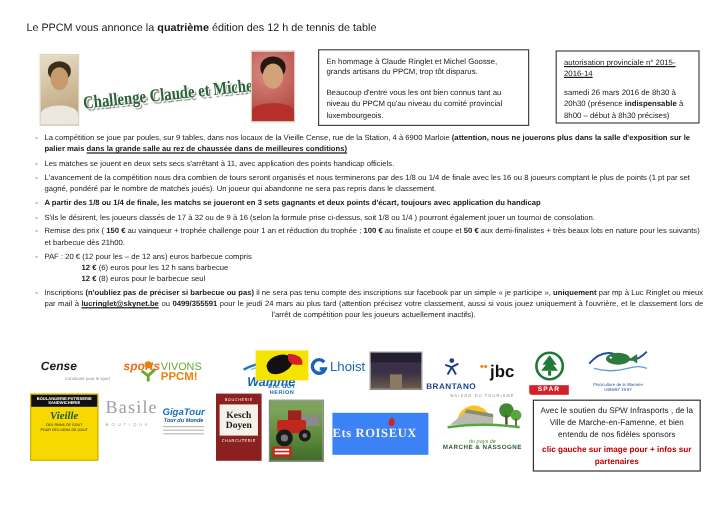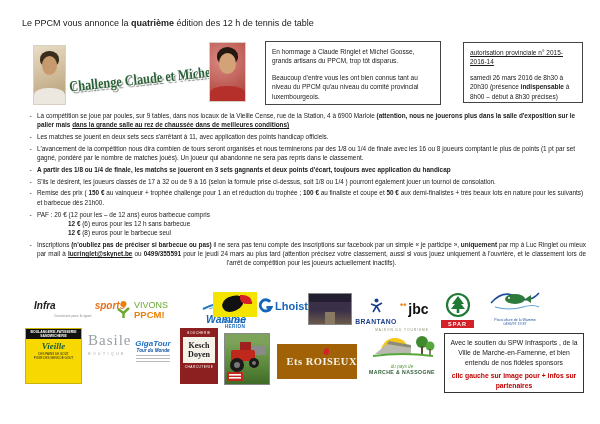--- a/index.html
+++ b/index.html
@@ -62,21 +62,21 @@
   .vivons-l2{color:#e8820c;font-weight:bold;font-size:9.5px;line-height:1;}
 
   .marche{left:196px;top:296px;width:60px;height:26px;text-align:center;}
   .marche-name{color:#1566b8;font-weight:bold;font-style:italic;font-size:10.5px;line-height:1;} 
   .herion-box{width:44px;height:25px;background:#f5e400;position:relative;margin:0 auto;}
   .herion-phone{position:absolute;left:9px;top:4px;width:22px;height:15px;background:#111;border-radius:45% 55% 50% 50%;transform:rotate(-25deg);}
   .herion-wing{position:absolute;right:5px;top:3px;width:12px;height:9px;background:#d42027;border-radius:0 80% 0 60%;}
   .herion-name{color:#1566b8;font-weight:bold;font-size:4.6px;text-align:center;margin-top:2px;letter-spacing:.4px;}
 
   .lhoist{left:258px;top:298px;display:flex;align-items:center;gap:2px;}
-  .lhoist-name{color:#1566b8;font-weight:bold;font-size:11px;}
+  .lhoist-name{color:#1566b8;font-weight:normal;font-size:11px;}
 
   .building{left:308px;top:293px;width:42px;height:30px;background:linear-gradient(#3a3148 55%,#6b5a4a);border:1px solid #888;}
   .building-roof{position:absolute;left:0;top:0;width:100%;height:8px;background:#241f30;}
   .building-door{position:absolute;left:16px;bottom:0;width:10px;height:12px;background:#8a7a64;}
 
   .brantano{left:352px;top:298px;width:48px;text-align:center;}
   .brantano-name{color:#1b3f8f;font-weight:bold;font-size:6.8px;letter-spacing:.4px;}
 
   .jbc{left:400px;top:303px;display:flex;align-items:flex-start;gap:2px;}
   .jbc-dots{color:#e8820c;font-weight:bold;font-size:9px;line-height:.6;}
@@ -106,21 +106,21 @@
   .giga-lines div{height:1px;background:#bbb;margin-bottom:2px;}
 
   .kesch{left:180px;top:328px;width:38px;height:56px;background:#8c1f1f;padding:3px;box-sizing:border-box;}
   .kesch-top{color:#fff;font-size:3.2px;text-align:center;letter-spacing:.5px;}
   .kesch-mid{background:#f5f2ea;text-align:center;padding:4px 0;margin:2px 0;}
   .kesch-name{font-family:"Liberation Serif",serif;font-weight:bold;font-size:8px;color:#1a1a1a;line-height:1.15;}
   .kesch-bot{color:#fff;font-size:3.2px;text-align:center;letter-spacing:.5px;}
 
   .tractor{left:224px;top:333px;width:44px;height:50px;background:linear-gradient(#7da35a 15%,#5d8a3c 60%,#3f6b28);border:1px solid #888;}
 
-  .roiseux{left:277px;top:344px;width:80px;height:35px;background:#a16207;display:flex;align-items:center;justify-content:flex-end;position:relative;}
+  .roiseux{left:277px;top:344px;width:80px;height:35px;background:#3b82f6;display:flex;align-items:center;justify-content:flex-start;position:relative;}
   .roiseux-name{color:#f5f2ea;font-family:"Liberation Serif",serif;font-weight:bold;font-size:10.5px;letter-spacing:.5px;}
   .flame{position:absolute;left:47px;top:4px;width:5px;height:7px;background:#d42027;border-radius:50% 50% 50% 50%/65% 65% 35% 35%;transform:rotate(8deg);}
 
   .maison{left:362px;top:328px;width:80px;height:56px;text-align:center;background:#fff;}
   .maison-arc{font-size:3.2px;color:#8a8a6a;letter-spacing:1px;}
   .maison-l1{color:#5a9a3c;font-style:italic;font-size:4.6px;}
   .maison-l2{color:#2e5c35;font-weight:bold;font-size:5.2px;letter-spacing:.4px;}
 
   .support{position:absolute;left:444px;top:333px;width:140px;height:60px;border:1px solid #333;
            font-size:6.8px;line-height:1.5;text-align:center;padding:4px 5px;box-sizing:border-box;}
@@ -211,21 +211,21 @@
 
   </div>
 
   <div class="logo infrasports">
     <div class="infra-row">
       <svg width="18" height="18" viewBox="0 0 18 18">
         <path d="M3 14 A8 8 0 0 1 15 4" stroke="#e8701a" stroke-width="2.4" fill="none"></path>
         <path d="M6 15 A6 6 0 0 1 14 8" stroke="#c0281e" stroke-width="1.6" fill="none"></path>
         <circle cx="13" cy="3.5" r="1.6" fill="#c0281e"></circle>
       </svg>
-      <span class="infra-name"><span>Infra</span><span class="infra-orange">sports</span></span>
+      <span class="infra-name"><span>Cense</span><span class="infra-orange">sports</span></span>
     </div>
     <div class="infra-tag">Construire pour le sport</div>
   </div>
 
   <div class="logo vivons">
     <svg width="15" height="20" viewBox="0 0 15 20">
       <circle cx="7.5" cy="4" r="3" fill="#e8820c"></circle>
       <path d="M2 9 L7.5 13 L13 8" stroke="#6aa830" stroke-width="2.4" fill="none"></path>
       <path d="M7.5 13 L7.5 18" stroke="#6aa830" stroke-width="2.4"></path>
     </svg>

